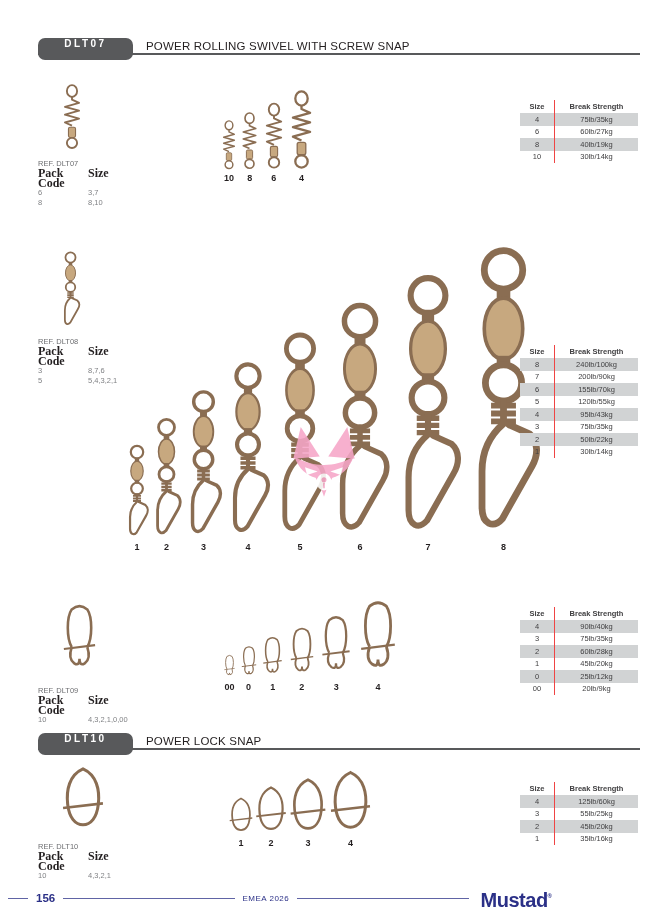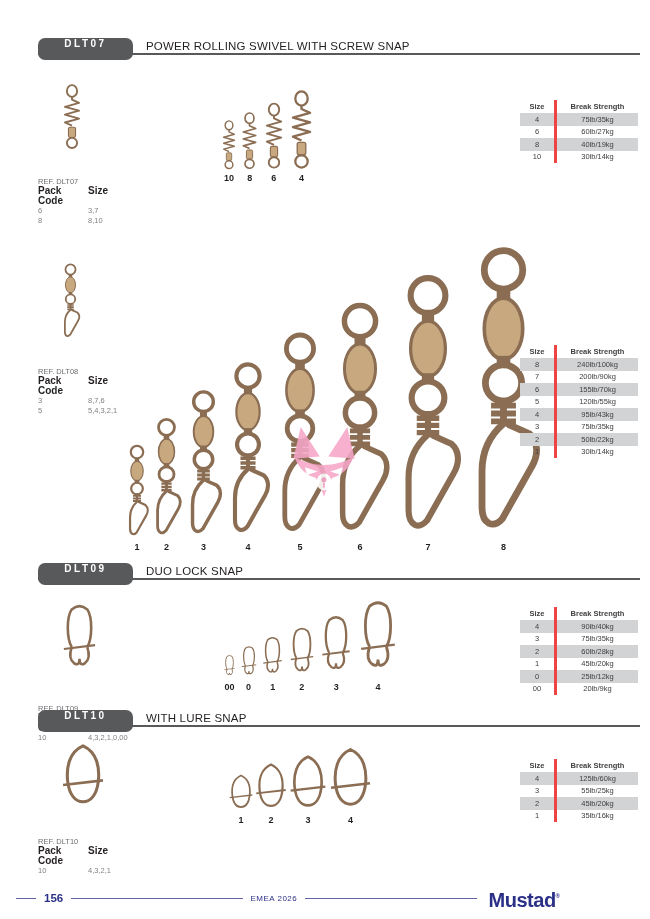--- a/index.html
+++ b/index.html
@@ -2,58 +2,58 @@
 <html><head>
 <meta charset="utf-8">
 <style>
   html,body{margin:0;padding:0;background:#fff;}
   .page{position:relative;width:650px;height:919px;background:#fff;overflow:hidden;
         font-family:"Liberation Sans",sans-serif;color:#231f20;}
   .section{position:absolute;left:38px;width:602px;}
   .s0{top:38px;height:170px}
   .s1{top:208px;height:355px}
   .s2{top:563px;height:170px}
-  .s3{top:710px;height:152px}
+  .s3{top:733px;height:152px}
 
   .sec-head{position:relative;height:17px;}
   .rule{position:absolute;left:0;right:0;top:15px;height:2px;background:#58595b;}
   .badge{position:absolute;left:0;top:0;width:95px;height:22px;background:#58595b;
          border-radius:7px;color:#fff;font-weight:bold;font-size:10px;letter-spacing:2.5px;
          display:flex;align-items:flex-start;justify-content:center;z-index:2;}
   .sec-title{position:absolute;left:108px;top:2px;font-weight:normal;font-size:11.5px;
          color:#231f20;letter-spacing:.2px;white-space:nowrap;}
 
   .left-col{position:absolute;left:0;width:140px;}
-  .s0 .left-col{top:46px}.s1 .left-col{top:55px}.s2 .left-col{top:36px}.s3 .left-col{top:30px}
+  .s0 .left-col{top:46px}.s1 .left-col{top:43px}.s2 .left-col{top:36px}.s3 .left-col{top:30px}
   .hero{margin-left:22px;}
-  .ref{margin-top:23px;color:#6d6e71;font-size:7.5px;line-height:9px;}
-  .pack-head{display:grid;grid-template-columns:50px 1fr;font-weight:bold;font-size:10px;
-         color:#231f20;line-height:10px;}
+  .ref{margin-top:5px;color:#6d6e71;font-size:7.5px;line-height:9px;}
+  .pack-head{display:grid;grid-template-columns:50px 1fr;font-weight:bold;font-size:12px;
+         color:#231f20;line-height:10px;font-family:Liberation Serif, serif;}
   .pack-row{display:grid;grid-template-columns:50px 1fr;font-size:7.5px;color:#808285;line-height:9.5px;}
 
   .products{position:absolute;display:flex;align-items:flex-end;justify-content:space-between;}
   .s0 .products{left:182px;top:52px;width:96px;}
   .s1 .products{left:86px;top:37px;width:394px;}
   .s2 .products{left:185px;top:32px;width:176px;}
   .s3 .products{left:190px;top:34px;width:136px;}
   .prod{display:flex;flex-direction:column;align-items:center;}
   .prod-label{font-weight:bold;font-size:9px;color:#231f20;margin-top:3px;line-height:10px;}
 
   .spec-table{position:absolute;right:2px;width:118px;}
   .s0 .spec-table{top:62px}.s1 .spec-table{top:137px}.s2 .spec-table{top:44px}.s3 .spec-table{top:49px}
   .spec-head{display:grid;grid-template-columns:34px 1fr;font-weight:bold;font-size:7.5px;
          color:#414042;height:13px;align-items:center;text-align:center;}
   .spec-row{display:grid;grid-template-columns:34px 1fr;font-size:7.5px;color:#414042;
          height:12.5px;align-items:center;text-align:center;}
   .spec-rows .spec-row:nth-child(odd){background:#d1d3d4;}
-  .c2{border-left:3px solid #ef4444;height:100%;display:flex;align-items:center;justify-content:center;}
+  .c2{border-left:1px solid #ef4444;height:100%;display:flex;align-items:center;justify-content:center;}
 
   .watermark{position:absolute;left:291px;top:427px;z-index:5;opacity:.88;pointer-events:none;}
 
-  .footer{position:absolute;left:16px;top:888px;width:552px;height:20px;display:flex;
+  .footer{position:absolute;left:8px;top:888px;width:552px;height:20px;display:flex;
           align-items:center;justify-content:space-between;}
   .fline{height:1px;background:#2b3087;opacity:.75;}
   .fline-short{width:20px;}
   .fline-flex{flex:1;}
   .page-num{font-weight:bold;font-size:11.5px;color:#2b3087;margin:0 8px;}
   .edition{font-size:8px;color:#2b3087;margin:16px 8px;letter-spacing:.5px;}
   .brand{font-weight:bold;font-size:20px;color:#2b3087;letter-spacing:-.5px;margin:0 8px 0 12px;line-height:18px;}
   .brand sup{font-size:6px;vertical-align:9px;letter-spacing:0;}
 </style>
 </head>
@@ -320,27 +320,20 @@
             </div>
             <div class="spec-row">
               <span class="c1">1</span>
               <span class="c2">30lb/14kg</span>
             </div>
           </div>
       </div>
     </section>
 
     <section class="section s2">
-      <div class="sec-head">
-        <div class="badge">
-          <span>DLT09</span>
-        </div>
-        <div class="sec-title">DUO LOCK SNAP</div>
-        <div class="rule"></div>
-      </div>
       <div class="left-col">
         <div class="hero">
     <svg width="39" height="78" viewBox="0 0 30 56" fill="none">
       <path d="M9 35 C5 28 5 12 9 6 Q15 1 21 6 C25 12 25 28 21 35" stroke="#8a6d52" stroke-width="2"></path>
       <path d="M9 35 Q6 44 11 47.5 Q15 50 15 44 Q15 50 19 47.5 Q24 44 21 35" stroke="#8a6d52" stroke-width="2"></path>
       <path d="M3 36.5 L27 33.5" stroke="#8a6d52" stroke-width="1.6"></path>
     </svg></div>
         <div class="ref">REF. DLT09</div>
         <div class="pack-head">
           <span>Pack Code</span>
@@ -435,21 +428,21 @@
             </div>
           </div>
       </div>
     </section>
 
     <section class="section s3">
       <div class="sec-head">
         <div class="badge">
           <span>DLT10</span>
         </div>
-        <div class="sec-title">WITH LURE SNAP</div>
+        <div class="sec-title">POWER LOCK SNAP</div>
         <div class="rule"></div>
       </div>
       <div class="left-col">
         <div class="hero">
     <svg width="46" height="70" viewBox="0 0 30 42" fill="none">
       <path d="M15 2 C24 6 26 16 25 25 C24 34 20 38.5 15 38.5 C10 38.5 6 34 5 25 C4 16 6 6 15 2 Z" stroke="#8a6d52" stroke-width="2"></path>
       <path d="M2 27.5 L28 24.5" stroke="#8a6d52" stroke-width="1.7"></path>
     </svg></div>
         <div class="ref">REF. DLT10</div>
         <div class="pack-head">

